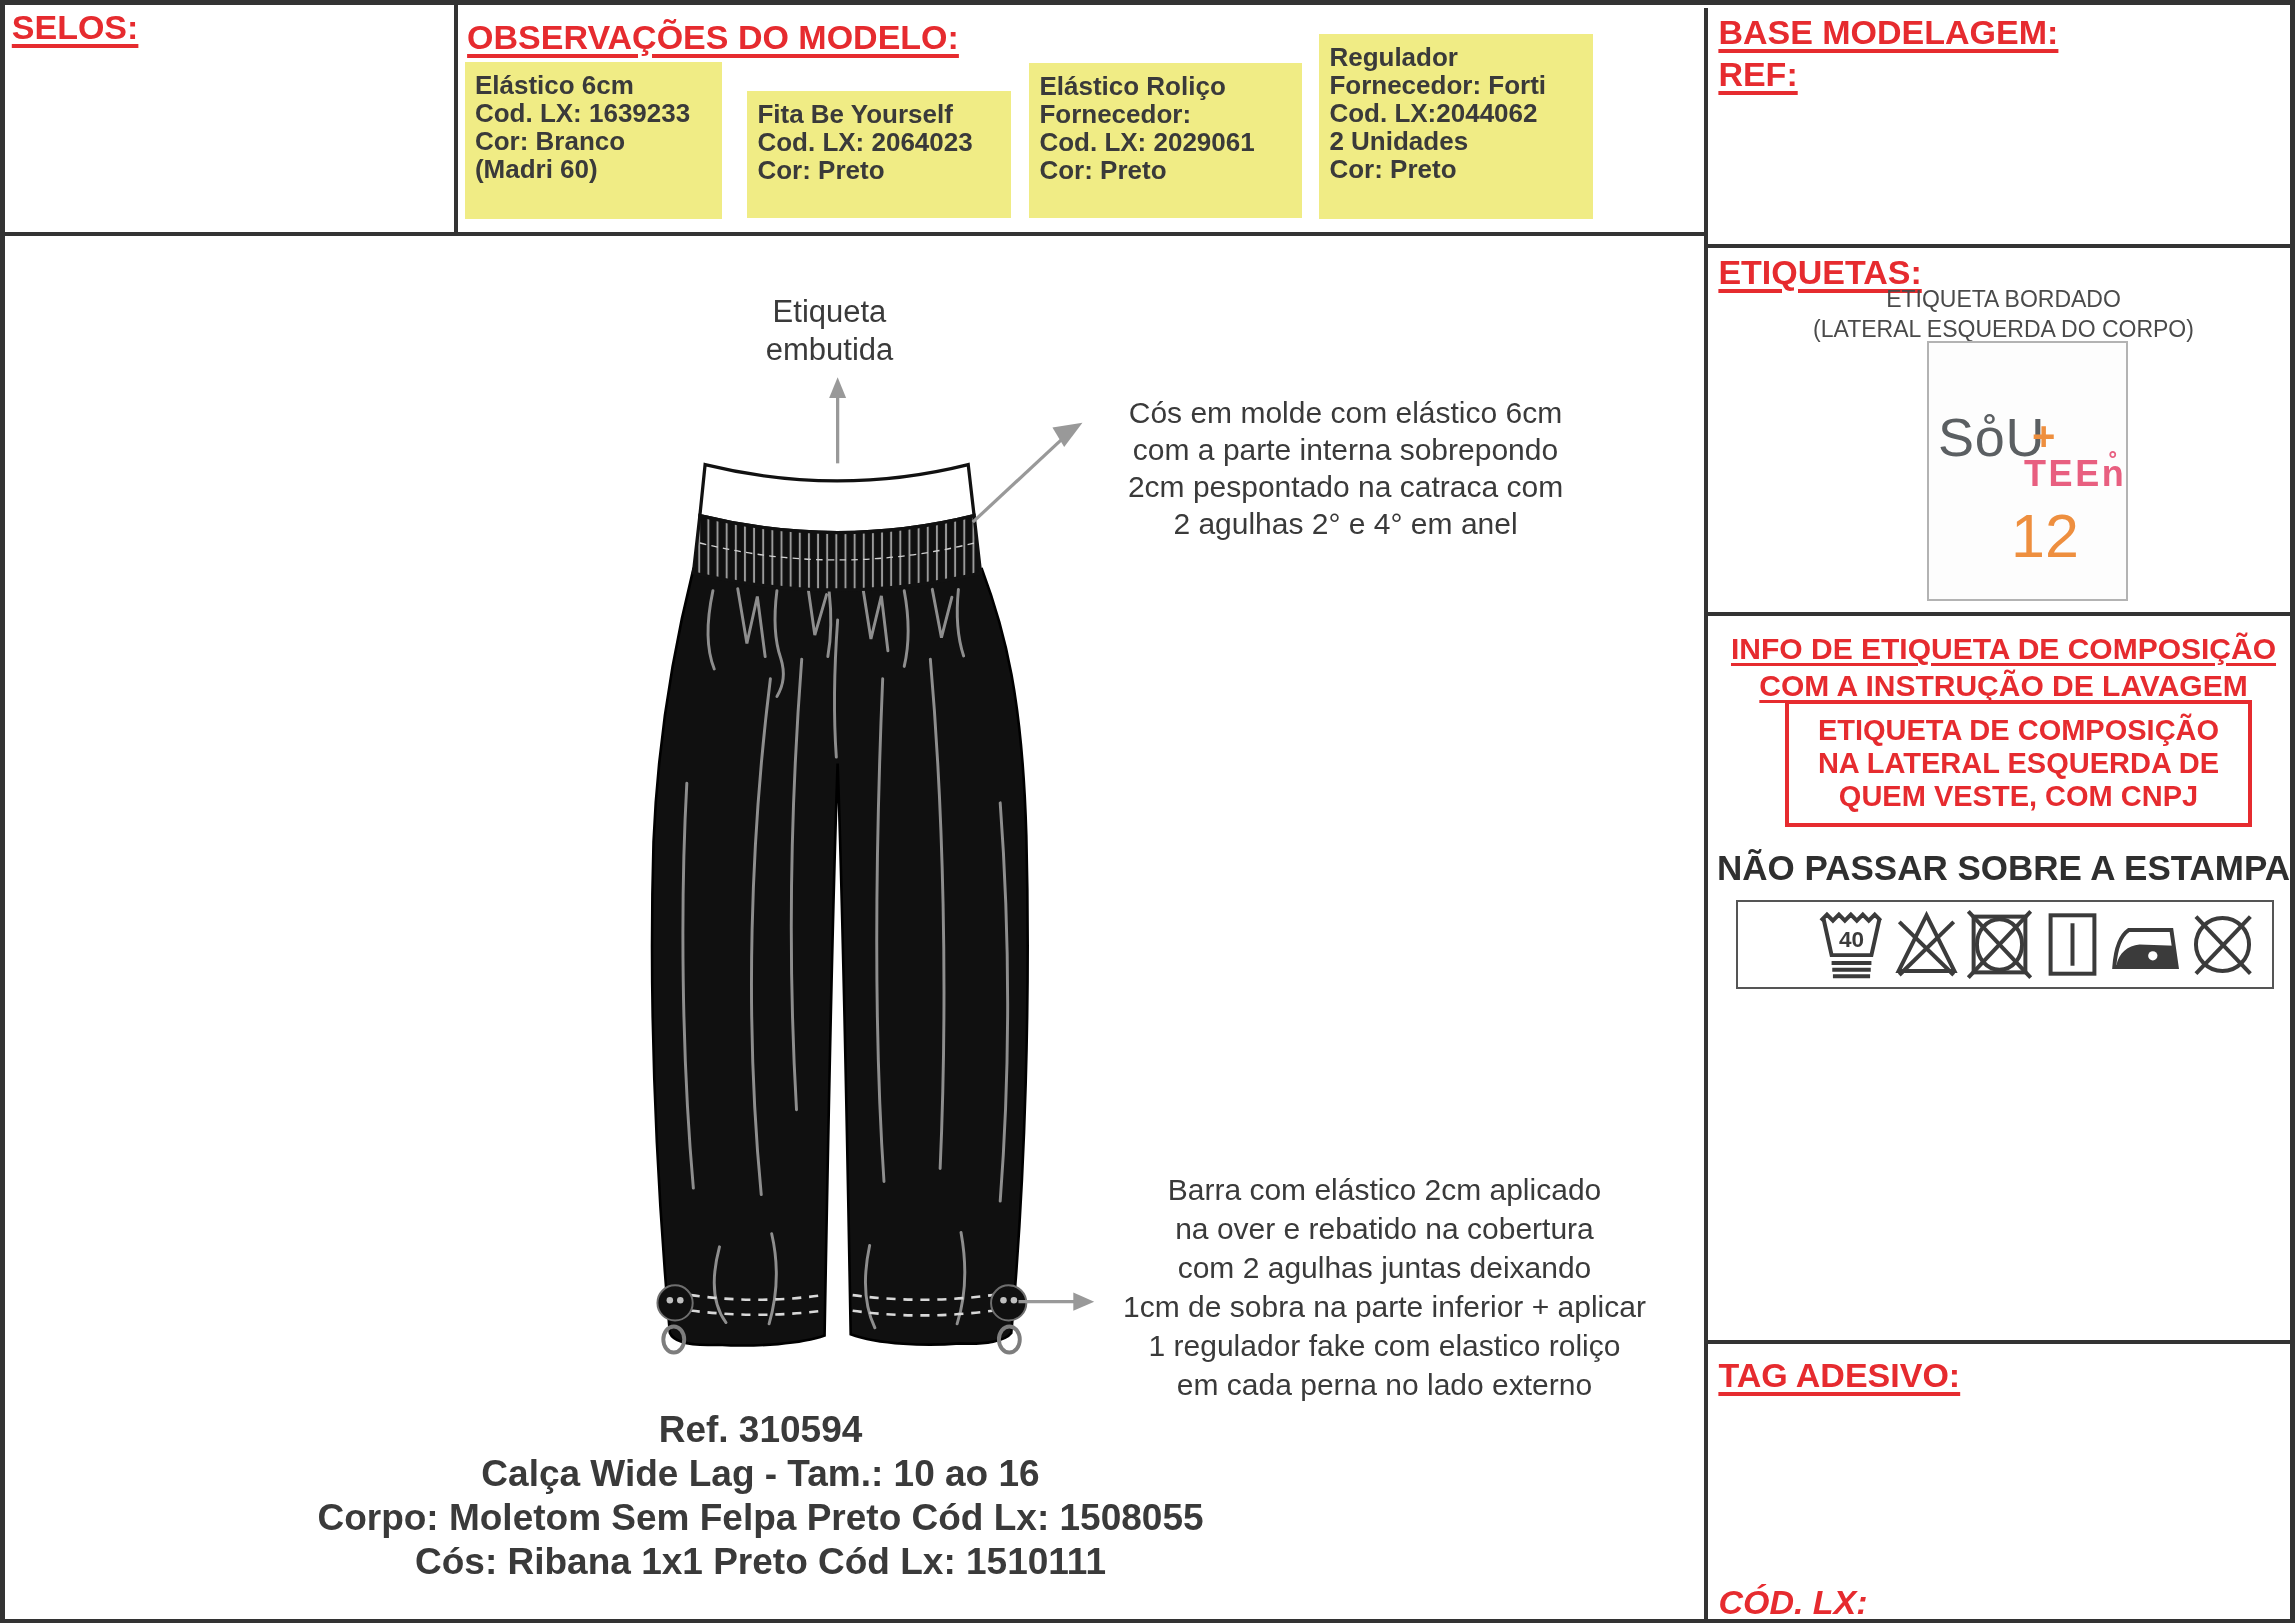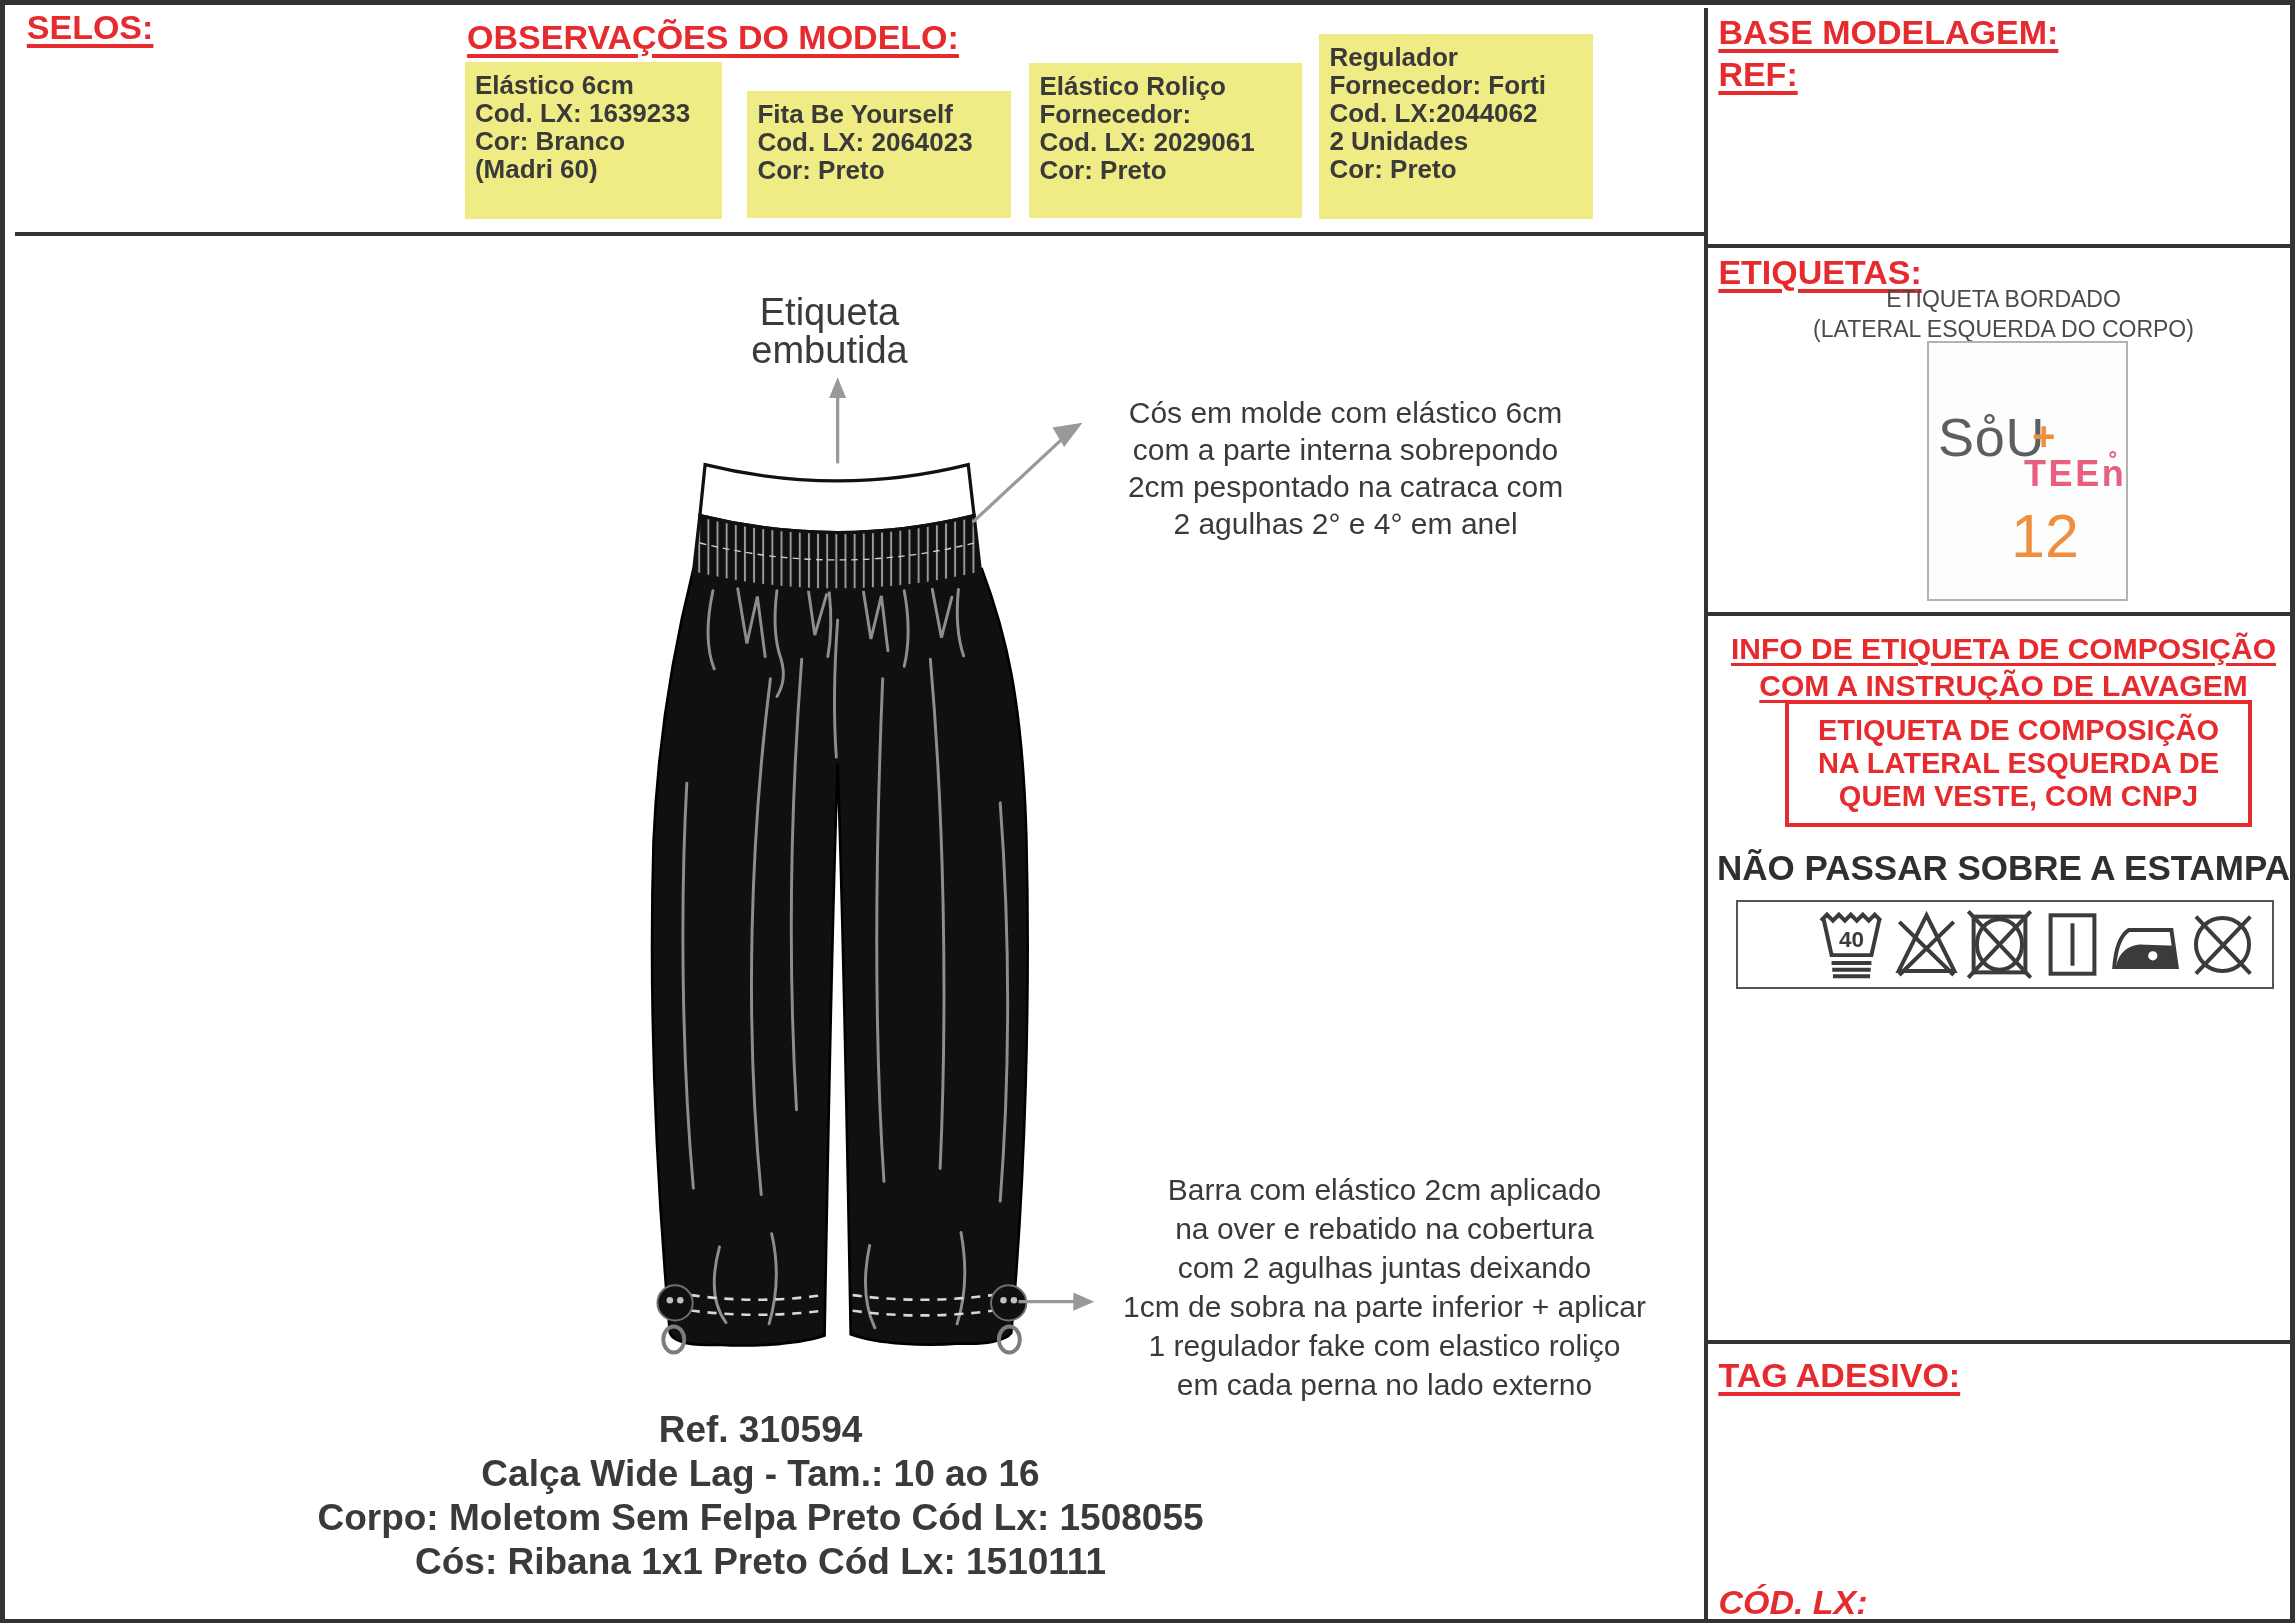--- a/index.html
+++ b/index.html
@@ -3,21 +3,21 @@
 <meta charset="utf-8">
 <style>
   * { margin:0; padding:0; box-sizing:border-box; }
   html,body { background:#ffffff; }
   body { font-family:"Liberation Sans","DejaVu Sans",sans-serif; }
   #sheet { position:relative; width:2295px; height:1624px; background:#fff; overflow:hidden; }
 
   
   .outer-frame { position:absolute; inset:0; border:5.2px solid #333; pointer-events:none; z-index:50; }
   .panel { position:absolute; background:#fff; }
-  .panel-selos   { left:15px; top:0; width:458px; height:236px; border-right:4.6px solid #333; border-bottom:4.6px solid #333; }
+  .panel-selos   { left:0; top:0; width:458px; height:236px; border-right:4.6px solid #333; border-bottom:4.6px solid #333; }
   .panel-obs     { left:458px; top:0; width:1246px; height:236px; border-bottom:4.6px solid #333; }
   .col-right     { left:1704px; top:8px; width:591px; height:1624px; border-left:4.6px solid #333; }
   .sec-base      { position:absolute; left:0; top:0; width:100%; height:236px; }
   .sec-etiquetas { position:absolute; left:0; top:236px; width:100%; height:368px; border-top:4.6px solid #333; }
   .sec-info      { position:absolute; left:0; top:604px; width:100%; height:916px; border-top:4.6px solid #333; }
   .sec-tag       { position:absolute; left:0; top:1332px; width:100%; height:291px; border-top:4.6px solid #333; }
 
   
   .red-head { color:#e62b2f; font-weight:bold; font-size:34px; letter-spacing:0px;
               text-decoration:underline; text-decoration-thickness:3.9px; text-underline-offset:4.6px;
@@ -48,21 +48,21 @@
   .warning { top:232px; color:#2f2f2f; font-weight:bold; font-size:35px; white-space:nowrap; }
   .care-box { position:absolute; left:28px; top:284px; width:538px; height:89px;
               border:2.6px solid #555; display:flex; align-items:center; justify-content:flex-end;
               padding:0 13px; background:#fff; }
   .care-box svg { display:block; }
 
   
   .main-area { position:absolute; left:0; top:236px; width:1704px; height:1387px; }
   .drawing-svg { position:absolute; left:0; top:0; width:1704px; height:1387px; }
   .ann { position:absolute; color:#3a3a3a; text-align:center; white-space:pre-line; }
-  .ann-etiqueta { left:699px; top:57px;  width:261px; font-size:38px; line-height:38px; }
+  .ann-etiqueta { left:699px; top:57px;  width:261px; font-size:31px; line-height:38px; }
   .ann-cos      { left:1071px; top:158px; width:549px; font-size:30px; line-height:37px; }
   .ann-barra    { left:1084px; top:934px; width:601px; font-size:30px; line-height:39px; }
   .title-block  { left:235px; top:1172px; width:1051px; font-size:37px; line-height:44px;
                   font-weight:bold; color:#3a3a3a; }
 
   .pos { position:absolute; }
 </style>
 </head>
 <body>
 

